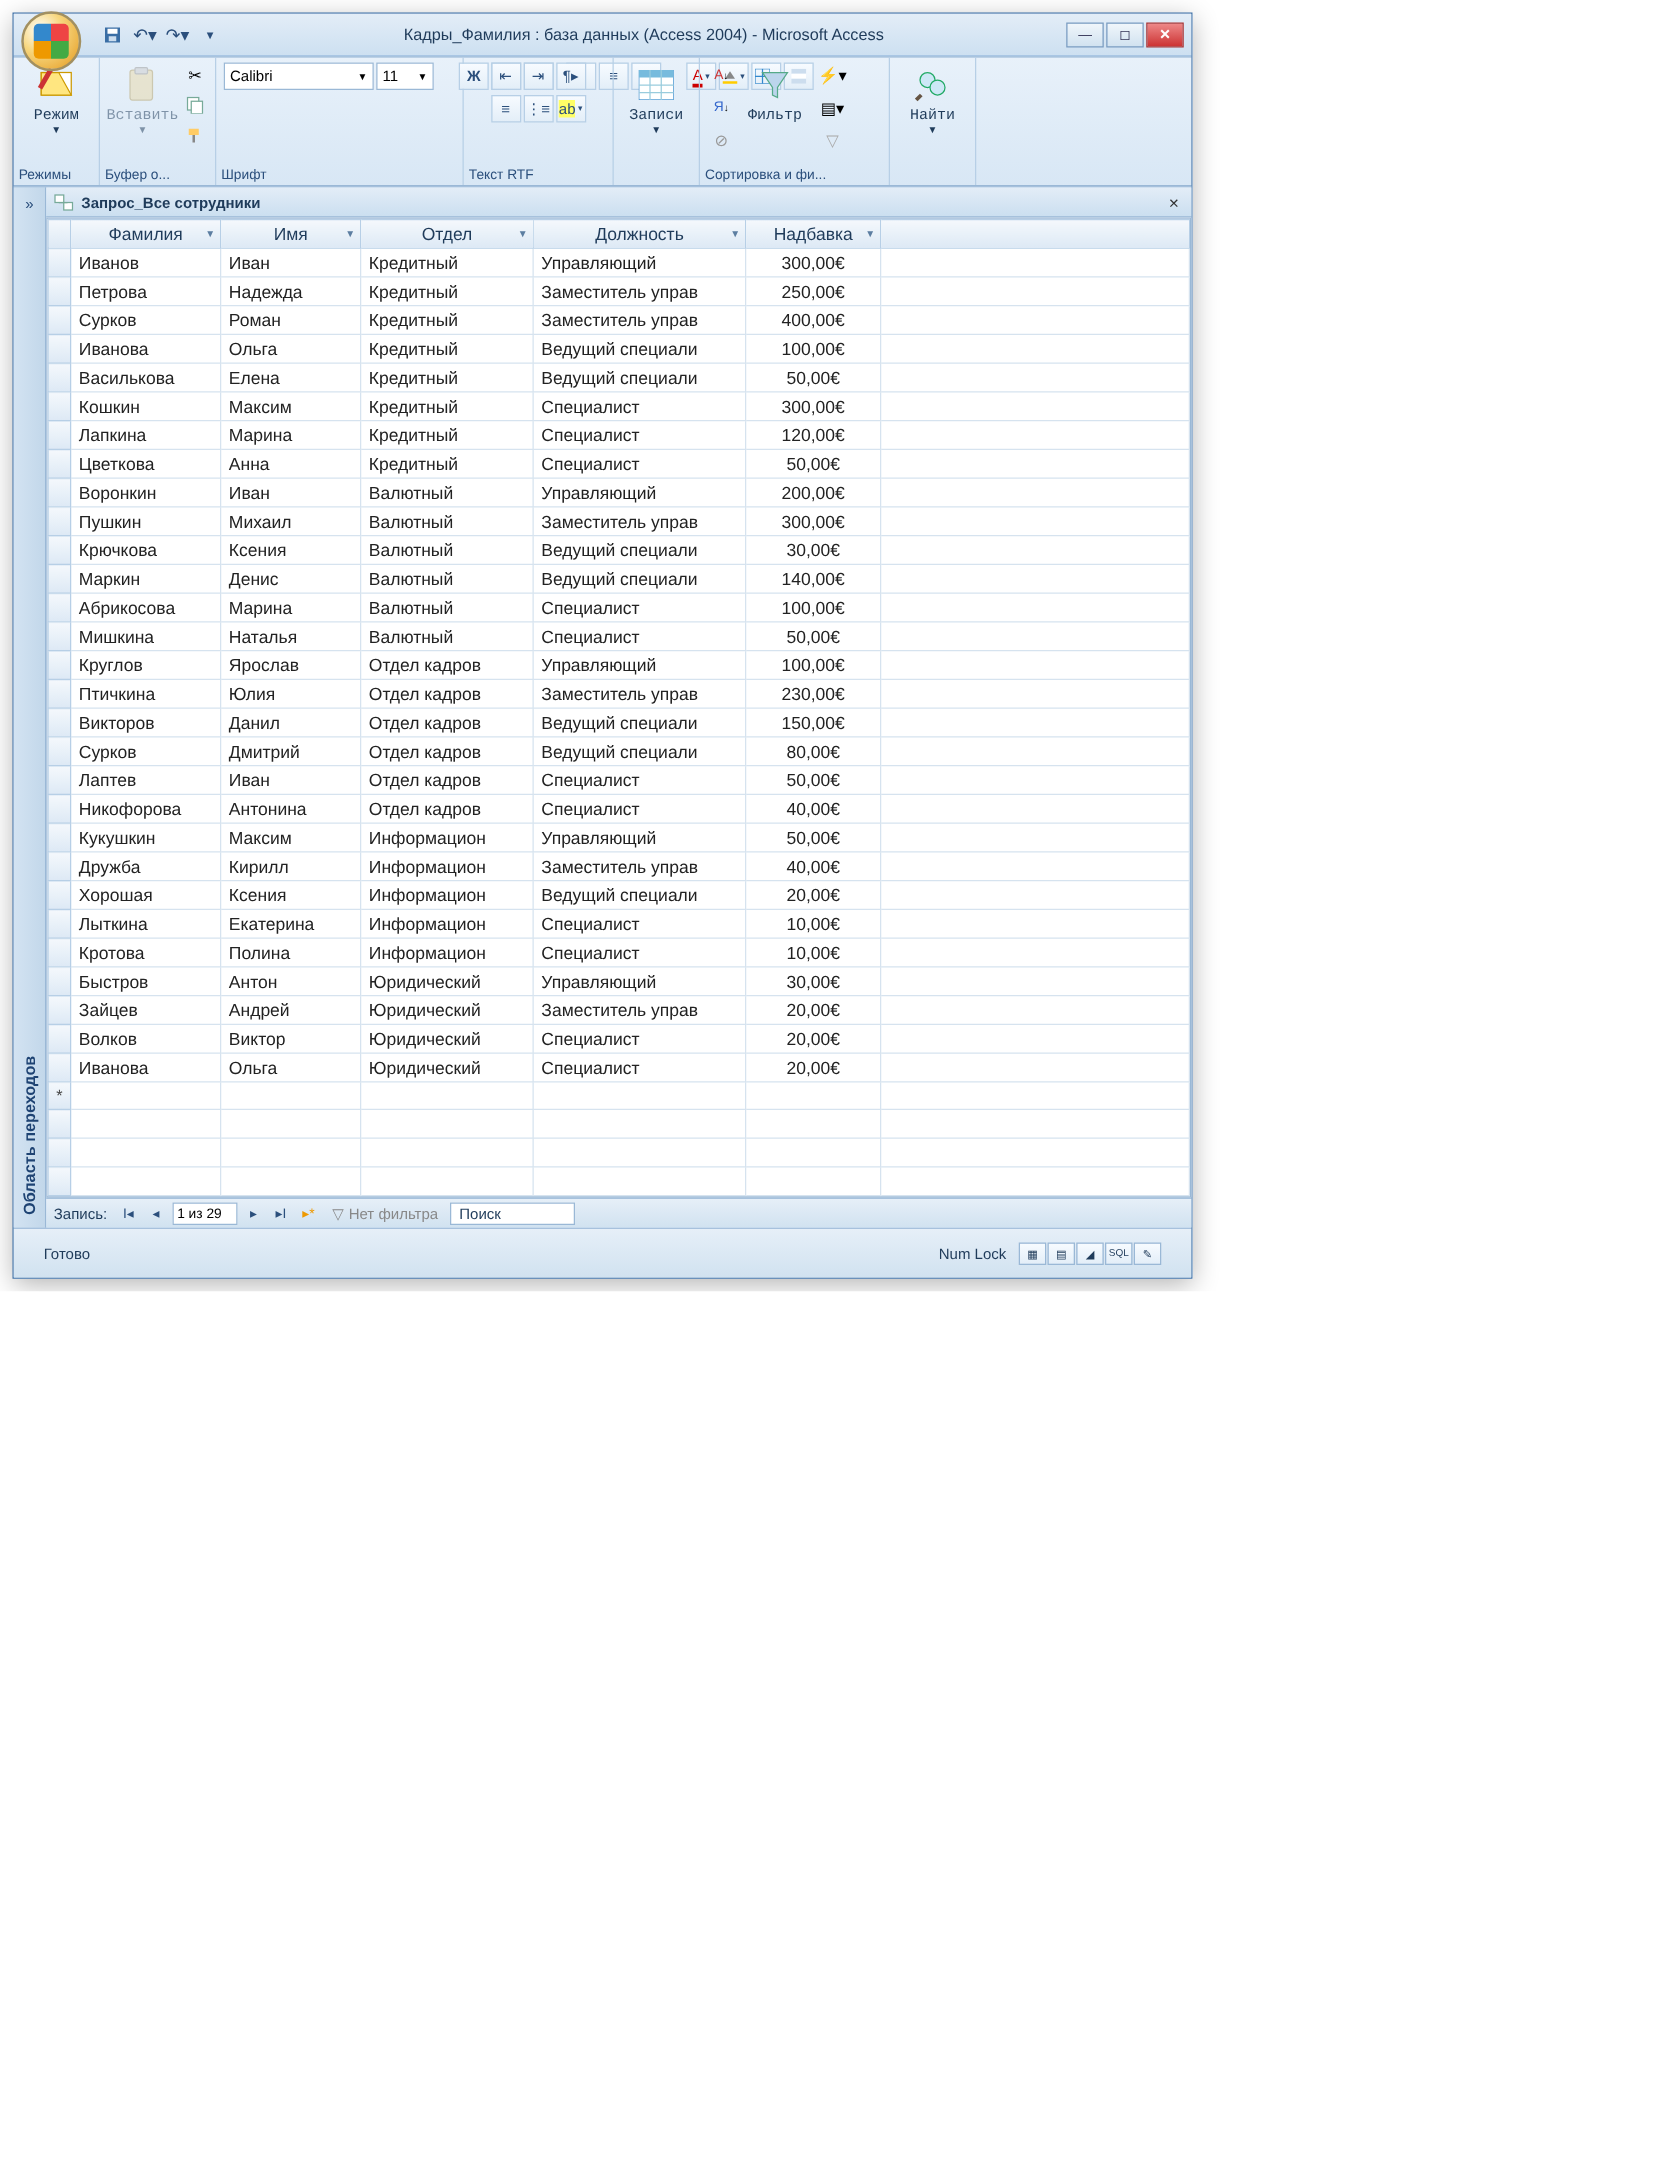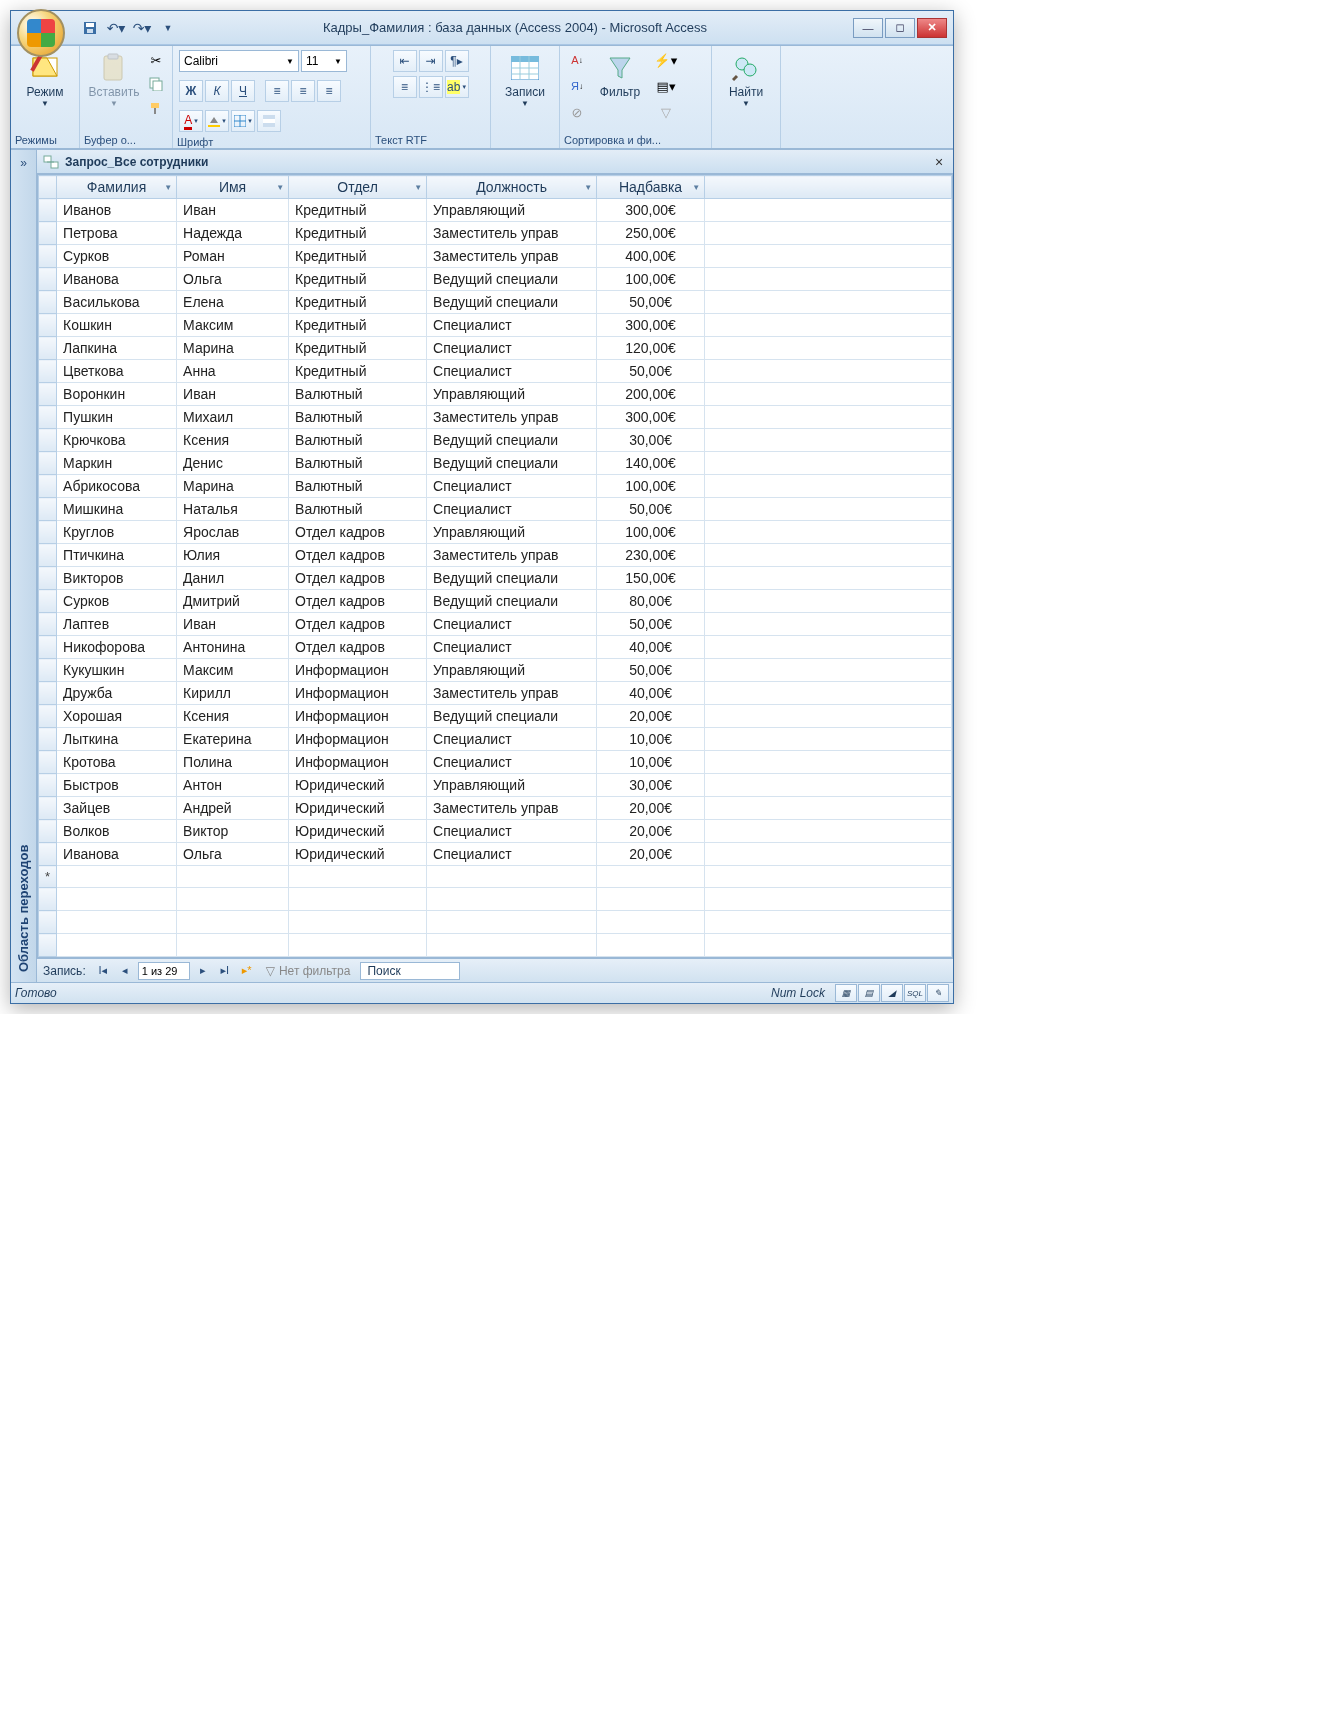--- a/index.html
+++ b/index.html
@@ -17,21 +17,21 @@
 .tabs-row { display: flex; align-items: flex-end; height: 30px; padding-left: 66px; background: linear-gradient(#cde0f1,#bfd6eb); position: relative; }
 .tab { padding: 5px 14px 4px; font-size: 13px; color: #1f3b5a; cursor: pointer; border: 1px solid transparent; border-bottom: none; margin-right: 4px; }
 .tab.active { background: #e8f1fa; border-color: #9ab8d6; border-radius: 4px 4px 0 0; color: #3b5a7d; font-weight: 500; }
 .help-btn { position: absolute; right: 10px; top: 6px; width: 18px; height: 18px; border-radius: 50%; background: #4d8fd6; color: #fff; font-size: 12px; font-weight: bold; display: flex; align-items: center; justify-content: center; cursor: pointer; }
 .ribbon { background: linear-gradient(#e8f1fa, #d8e7f5); border-top: 1px solid #9ab8d6; border-bottom: 1px solid #9ab8d6; display: flex; height: 104px; }
 .rgroup { border-right: 1px solid #b7cfe6; display: flex; flex-direction: column; padding: 2px 4px; }
 .rgroup-body { flex: 1; display: flex; align-items: flex-start; gap: 4px; padding: 2px; }
 .rgroup-label { text-align: left; font-size: 11px; color: #2b4f7c; padding: 2px 0 0; position: relative; }
 .bigbtn { display: flex; flex-direction: column; align-items: center; width: 56px; padding: 2px; cursor: pointer; }
 .bigbtn .ico { width: 32px; height: 32px; margin-bottom: 2px; display: flex; align-items: center; justify-content: center; }
-.bigbtn .lbl { font-size: 12px; color: #1f3b5a; text-align: right; line-height: 1.1; }
+.bigbtn .lbl { font-size: 12px; color: #1f3b5a; text-align: right; line-height: 1.1; font-family: Liberation Mono, monospace; }
 .bigbtn .drop { font-size: 8px; color: #1f3b5a; }
 .bigbtn.disabled { opacity: 0.5; }
 .mini-col { display: flex; flex-direction: column; gap: 4px; }
 .mini { width: 20px; height: 20px; border: 1px solid transparent; display: flex; align-items: center; justify-content: center; font-size: 13px; cursor: pointer; }
 .font-row { display: flex; gap: 2px; align-items: center; }
 .font-sel { height: 22px; border: 1px solid #9ab8d6; background: #fff; font-size: 12px; padding: 0 4px; display: flex; align-items: center; justify-content: space-between; }
 .btngrid { display: flex; gap: 2px; }
 .ribbtn { width: 24px; height: 22px; border: 1px solid #b7cfe6; background: linear-gradient(#f7fbff,#e3eef8); display: flex; align-items: center; justify-content: center; font-size: 12px; cursor: pointer; color: #2b4f7c; }
 .ribbtn.drop::after { content: "▾"; font-size: 7px; margin-left: 2px; }
 .workspace { display: flex; background: #c7dcef; border-top: 1px solid #9ab8d6; }
@@ -50,21 +50,21 @@
 td { border: 1px solid #d6e3ef; padding: 3px 6px; color: #222; white-space: nowrap; overflow: hidden; }
 td.num { text-align: center; }
 .rowhdr { width: 18px; background: linear-gradient(#f4f8fc,#dde9f5); border: 1px solid #b7cfe6; }
 tr.newrow .rowhdr::before { content: "*"; color: #444; font-size: 13px; display: block; text-align: center; }
 .recnav { height: 24px; background: linear-gradient(#e6eff8,#d1e2f0); display: flex; align-items: center; font-size: 12px; color: #1f3b5a; border-top: 1px solid #9ab8d6; gap: 4px; padding: 0 6px; }
 .recnav .lbl { margin-right: 4px; }
 .recnav .nbtn { width: 18px; height: 18px; display: flex; align-items: center; justify-content: center; cursor: pointer; color: #2b4f7c; font-size: 11px; }
 .recnav input { width: 52px; height: 18px; border: 1px solid #9ab8d6; font-size: 11px; padding: 0 3px; }
 .recnav .nofilter { color: #888; margin: 0 6px; display:flex; align-items:center; gap:4px;}
 .recnav .search { border: 1px solid #9ab8d6; background:#fff; padding: 1px 6px; width: 100px; }
-.statusbar { height: 21px; background: linear-gradient(#e6eff8,#d1e2f0); display: flex; align-items: center; font-size: 12px; color: #1f3b5a; padding: 0 4px; border-top: 1px solid #9ab8d6; font-style: italic; }
+.statusbar { height: 40px; background: linear-gradient(#e6eff8,#d1e2f0); display: flex; align-items: center; font-size: 12px; color: #1f3b5a; padding: 0 24px; border-top: 1px solid #9ab8d6; }
 .statusbar .spacer { flex: 1; }
 .viewbtns { display: flex; gap: 1px; }
 .viewbtn { width: 22px; height: 18px; border: 1px solid #9ab8d6; background: linear-gradient(#f7fbff,#e3eef8); font-size: 9px; display: flex; align-items: center; justify-content: center; cursor: pointer; }
 .c1{width:120px}.c2{width:112px}.c3{width:138px}.c4{width:170px}.c5{width:108px}
 svg { display: block; }
 </style>
 </head>
 <body>
 
 <div class="window">
@@ -137,21 +137,21 @@
                 <rect x="2" y="2" width="8" height="5" fill="#fc6"></rect>
                 <rect x="5" y="7" width="2" height="6" fill="#888"></rect>
               </svg>
             </div>
         </div>
       </div>
       <div class="rgroup-label">Буфер о...</div>
     </div>
 
     <div class="rgroup" style="width:198px">
-      <div class="rgroup-body" style="flex-direction:column;gap:8px;">
+      <div class="rgroup-body" style="flex-direction:row;gap:20px;">
         <div class="font-row">
           <div class="font-sel" style="width:120px">
               <span>Calibri</span>
               <span style="font-size:8px">▼</span>
             </div>
           <div class="font-sel" style="width:46px">
               <span>11</span>
               <span style="font-size:8px">▼</span>
             </div>
         </div>

